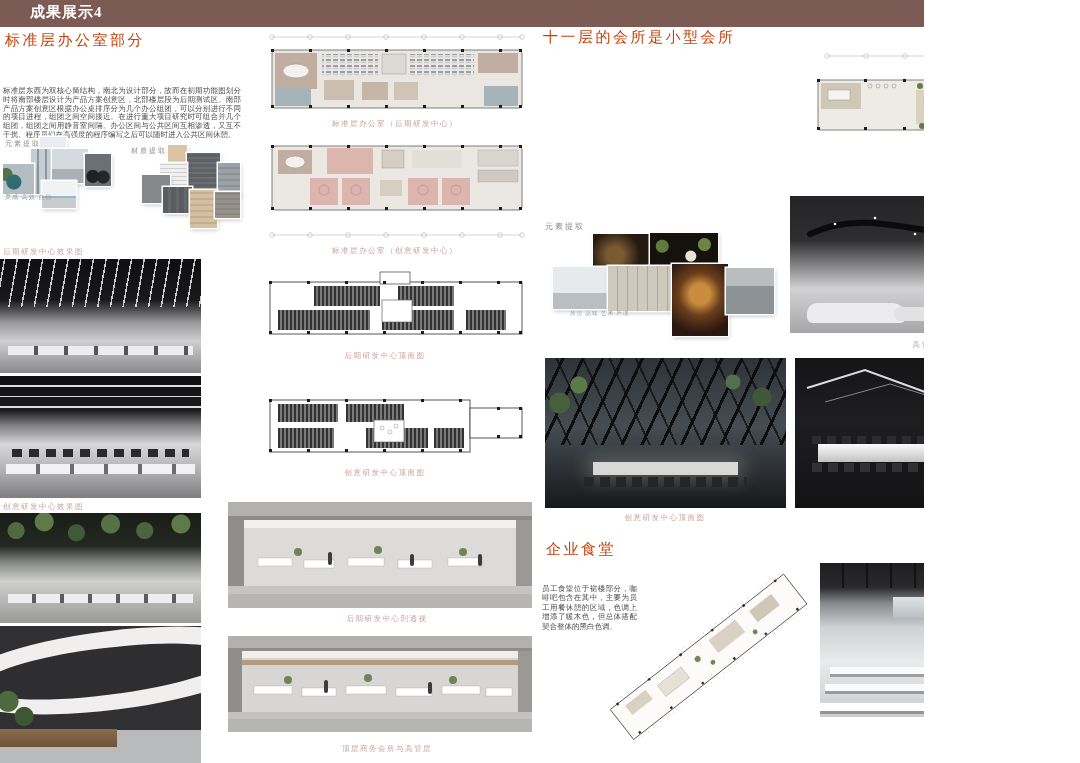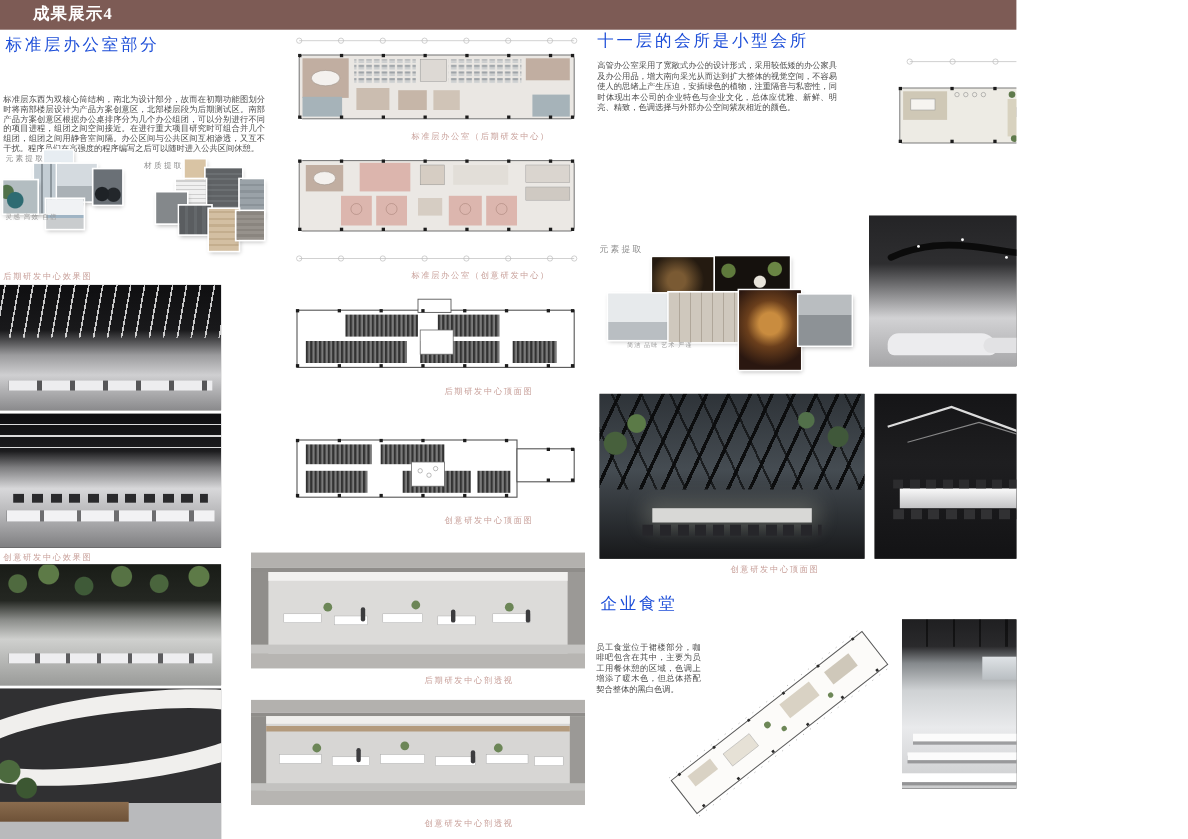--- a/index.html
+++ b/index.html
@@ -2,26 +2,26 @@
 <html><head>
 <meta charset="utf-8">
 <style>
   html,body{margin:0;padding:0;background:#ffffff;}
   .board{position:relative;width:924px;height:763px;background:#fff;overflow:hidden;
          font-family:"Liberation Sans","DejaVu Sans",sans-serif;}
   .abs{position:absolute;}
   .topbar{position:absolute;left:0;top:0;width:1080px;height:27px;background:#7d5b55;}
   .title{position:absolute;left:30px;top:3px;color:#ffffff;font-family:"Liberation Serif","DejaVu Serif",serif;
          font-weight:bold;font-size:15px;letter-spacing:1px;}
-  .heading{position:absolute;margin:0;font-weight:400;font-size:15px;letter-spacing:2.5px;color:#1d4ed8;}
+  .heading{position:absolute;margin:0;font-weight:400;font-size:15px;letter-spacing:2.5px;color:#c2410c;}
   .para{position:absolute;margin:0;font-size:7.5px;line-height:8.8px;color:#4b4b4b;text-align:justify;}
   .small-label{position:absolute;font-size:7px;letter-spacing:2px;color:#8c8c8c;}
   .tiny-label{position:absolute;font-size:6px;letter-spacing:1px;color:#9a9a9a;}
   .cap{position:absolute;font-size:7.5px;letter-spacing:1.5px;color:#c8a09a;}
-  .cap.center{text-align:right;}
+  .cap.center{text-align:center;}
   .photo{position:absolute;overflow:hidden;background:#222;}
   .ph-layer{position:absolute;}
   .tile{position:absolute;box-shadow:0 0 0 1.5px #fff,1px 2px 4px rgba(0,0,0,.28);}
   .plan{position:absolute;}
   svg{display:block;}
 </style>
 </head>
 <body>
 
 <div class="board">
@@ -334,24 +334,23 @@
           <circle cx="225" cy="44" r="4"></circle>
         </g>
       <g fill="#3c3c3e">
           <rect x="96" y="44" width="4" height="13" rx="2"></rect>
           <rect x="200" y="46" width="4" height="12" rx="2"></rect>
         </g>
       <rect y="76" width="304" height="7" fill="#c3c2c0"></rect>
       <rect y="83" width="304" height="13" fill="#b7b5b2"></rect>
     </svg>
   </div>
-  <div class="cap center" style="left:307px;top:744px;width:160px;">创意研发中心剖透视</div>
+  <div class="cap center" style="left:307px;top:744px;width:160px;">顶层商务会所与高管层</div>
 
   <h2 class="heading" style="left:543px;top:28px;">十一层的会所是小型会所</h2>
-  <p class="para" style="left:543px;top:55px;width:218px;line-height:9.6px;">高管办公室采用了宽敞式办公的设计形式，采用较低矮的办公家具及办公用品，增大南向采光从而达到扩大整体的视觉空间，不容易使人的思绪上产生压迫，安插绿色的植物，注重隔音与私密性，同时体现出本公司的企业特色与企业文化，总体应优雅、新鲜、明亮、精致，色调选择与外部办公空间紫灰相近的颜色。</p>
 
   <div class="plan" style="left:812px;top:42px;width:264px;height:108px;">
     <svg viewBox="0 0 264 108" width="264" height="108">
       <line x1="15" y1="14" x2="250" y2="14" stroke="#b8b8b8" stroke-width="0.6"></line>
       <g stroke="#b8b8b8" fill="none" stroke-width="0.6">
         <circle cx="15" cy="14" r="2.4"></circle>
           <circle cx="54" cy="14" r="2.4"></circle>
           <circle cx="93" cy="14" r="2.4"></circle>
           <circle cx="132" cy="14" r="2.4"></circle>
           <circle cx="171" cy="14" r="2.4"></circle>

